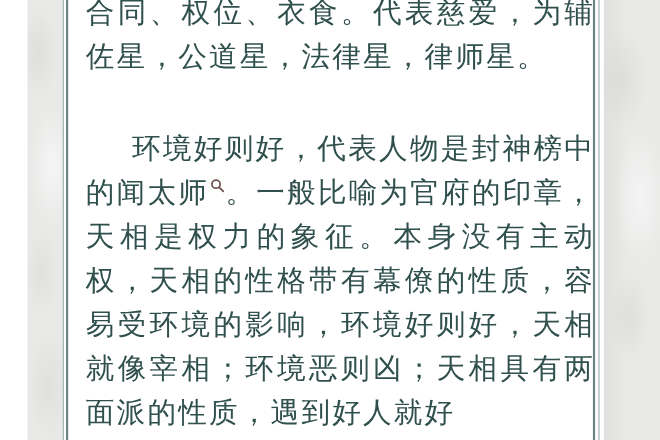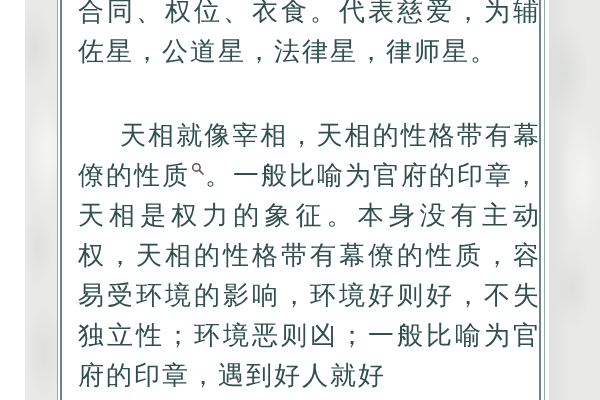--- a/index.html
+++ b/index.html
@@ -80,19 +80,19 @@
 
   <div class="vline thin l-outer"></div>
   <div class="vline thick l-inner"></div>
   <div class="vline thick r-inner"></div>
   <div class="vline thin r-outer"></div>
 
   <div class="content">
 
     <p class="para">合同、权位、衣食。代表慈爱，为辅佐星，公道星，法律星，律师星。</p>
 
-    <p class="para indent"><span>天相就像宰相，天相的性格带有幕僚的性质</span><span class="ref-icon"><svg viewBox="0 0 13 13" xmlns="http://www.w3.org/2000/svg">
+    <p class="para indent"><span>环境好则好，代表人物是封神榜中的闻太师</span><span class="ref-icon"><svg viewBox="0 0 13 13" xmlns="http://www.w3.org/2000/svg">
            <circle cx="5.4" cy="5.4" r="3.7" fill="none" stroke="#6e544e" stroke-width="1.6"></circle>
            <line x1="8.3" y1="8.3" x2="12" y2="12" stroke="#6e544e" stroke-width="1.7" stroke-linecap="round"></line>
-         </svg></span><span>。一般比喻为官府的印章，天相是权力的象征。本身没有主动权，天相的性格带有幕僚的性质，容易受环境的影响，环境好则好，不失独立性；环境恶则凶；一般比喻为官府的印章，遇到好人就好</span></p>
+         </svg></span><span>。一般比喻为官府的印章，天相是权力的象征。本身没有主动权，天相的性格带有幕僚的性质，容易受环境的影响，环境好则好，天相就像宰相；环境恶则凶；天相具有两面派的性质，遇到好人就好</span></p>
 
   </div>
 </div>
 
 </body></html>

